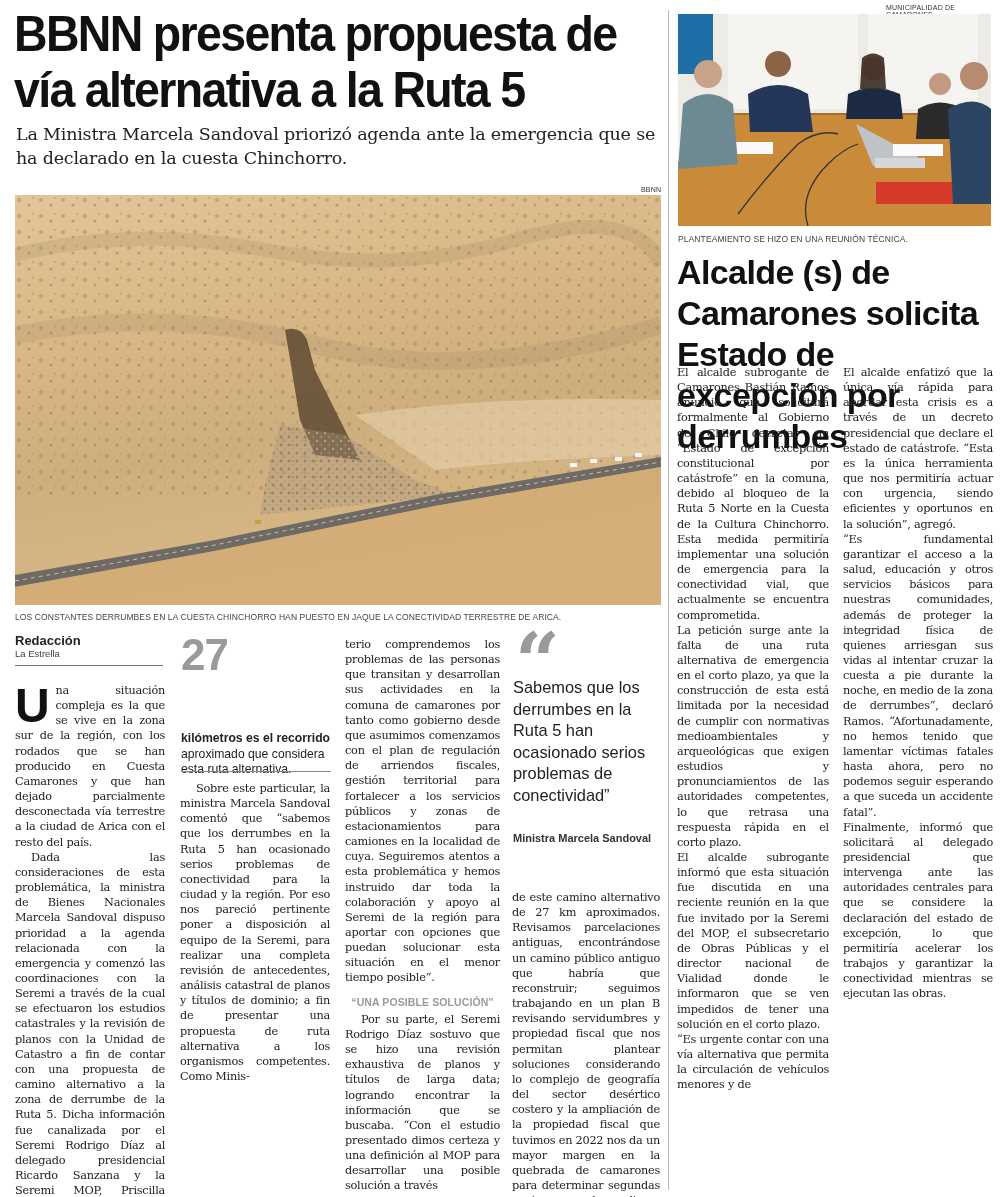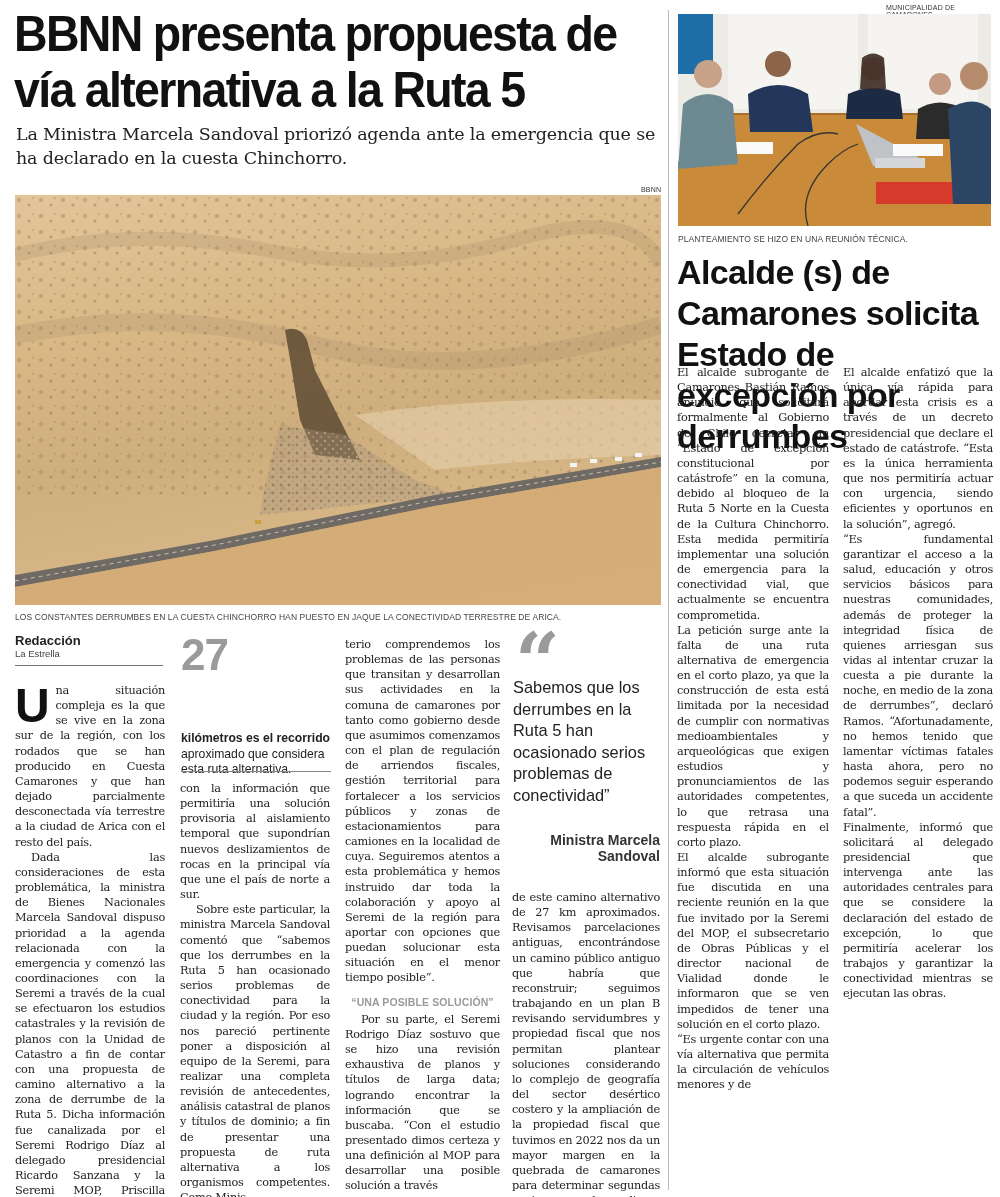--- a/index.html
+++ b/index.html
@@ -85,22 +85,22 @@
   
   #quote-mark {
     position: absolute; left: 515px; top: 623px;
     font-family: "DejaVu Serif", serif; font-weight: bold; font-size: 78px; line-height: 78px; color: #9a9a9a;
   }
   #quote-text {
     position: absolute; left: 513px; top: 677px; width: 150px;
     font-family: "Liberation Sans", sans-serif; font-size: 16.4px; line-height: 21.5px; color: #222;
   }
   #quote-author {
-    position: absolute; left: 513px; top: 832px; width: 147px; text-align: right;
-    font-family: "Liberation Sans", sans-serif; font-weight: bold; font-size: 14px; color: #333;
+    position: absolute; left: 513px; top: 832px; width: 147px; 
+    font-family: "Liberation Sans", sans-serif; font-weight: bold; font-size: 11px; color: #333;
   }
 
   
   #side-photo {
     position: absolute; left: 678px; top: 14px; width: 313px; height: 212px; overflow: hidden;
     background: #f0ede6;
   }
   #side-photo svg { position: absolute; left: 0; top: 0; }
   #side-headline {
     position: absolute; left: 677px; top: 252px; width: 320px;
@@ -168,21 +168,20 @@
 <div id="col1" class="col">
   <p><span class="dropcap">U</span><span>na situación compleja es la que se vive en la zona sur de la región, con los rodados que se han producido en Cuesta Camarones y que han dejado parcialmente desconectada vía terrestre a la ciudad de Arica con el resto del país.</span></p>
   <p class="indent">Dada las consideraciones de esta problemática, la ministra de Bienes Nacionales Marcela Sandoval dispuso prioridad a la agenda relacionada con la emergencia y comenzó las coordinaciones con la Seremi a través de la cual se efectuaron los estudios catastrales y la revisión de planos con la Unidad de Catastro a fin de contar con una propuesta de camino alternativo a la zona de derrumbe de la Ruta 5. Dicha información fue canalizada por el Seremi Rodrigo Díaz al delegado presidencial Ricardo Sanzana y la Seremi MOP, Priscilla Aguilera; quienes se mostraron muy conformes</p>
 </div>
 
 <div id="fact-number">27</div>
 <div id="fact-text"><b>kilómetros es el recorrido</b><span> aproximado que considera esta ruta alternativa.</span></div>
 <div id="fact-rule"></div>
 
 <div id="col2" class="col">
-  <p>con la información que permitiría una solución provisoria al aislamiento temporal que supondrían nuevos deslizamientos de rocas en la principal vía que une el país de norte a sur.</p>
   <p class="indent">Sobre este particular, la ministra Marcela Sandoval comentó que “sabemos que los derrumbes en la Ruta 5 han ocasionado serios problemas de conectividad para la ciudad y la región. Por eso nos pareció pertinente poner a disposición al equipo de la Seremi, para realizar una completa revisión de antecedentes, análisis catastral de planos y títulos de dominio; a fin de presentar una propuesta de ruta alternativa a los organismos competentes. Como Minis-</p>
 </div>
 
 <div id="col3" class="col">
   <p>terio comprendemos los problemas de las personas que transitan y desarrollan sus actividades en la comuna de camarones por tanto como gobierno desde que asumimos comenzamos con el plan de regulación de arriendos fiscales, gestión territorial para fortalecer a los servicios públicos y zonas de estacionamientos para camiones en la localidad de cuya. Seguiremos atentos a esta problemática y hemos instruido dar toda la colaboración y apoyo al Seremi de la región para aportar con opciones que puedan solucionar esta situación en el menor tiempo posible”.</p>
   <div class="subheading">“UNA POSIBLE SOLUCIÓN”</div>
   <p class="indent">Por su parte, el Seremi Rodrigo Díaz sostuvo que se hizo una revisión exhaustiva de planos y títulos de larga data; logrando encontrar la información que se buscaba. “Con el estudio presentado dimos certeza y una definición al MOP para desarrollar una posible solución a través</p>
 </div>
 
 <div id="quote-mark">“</div>

